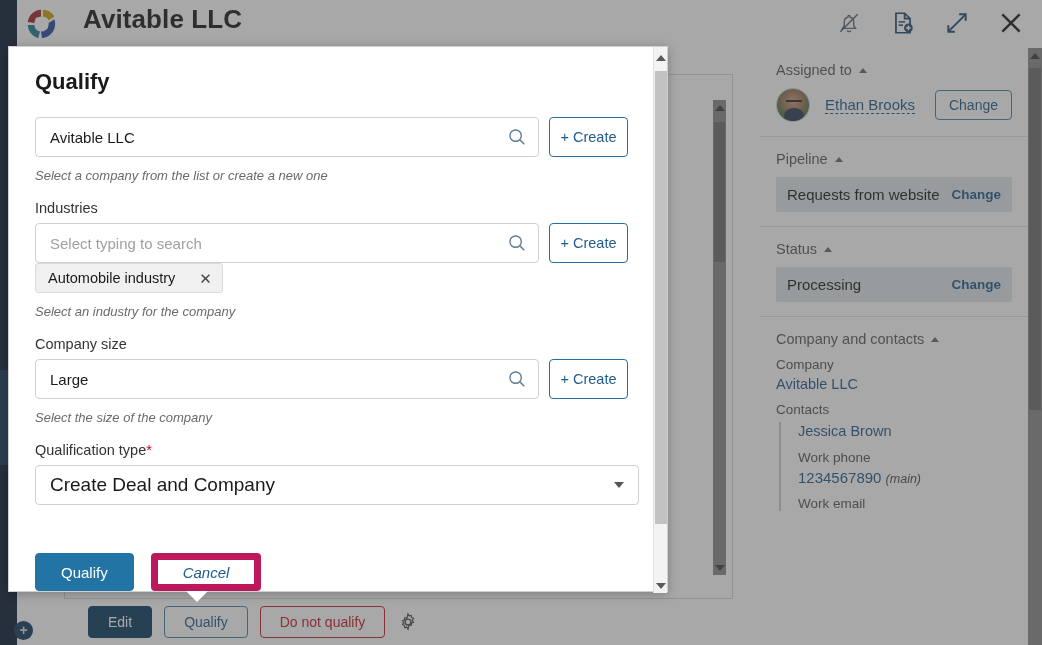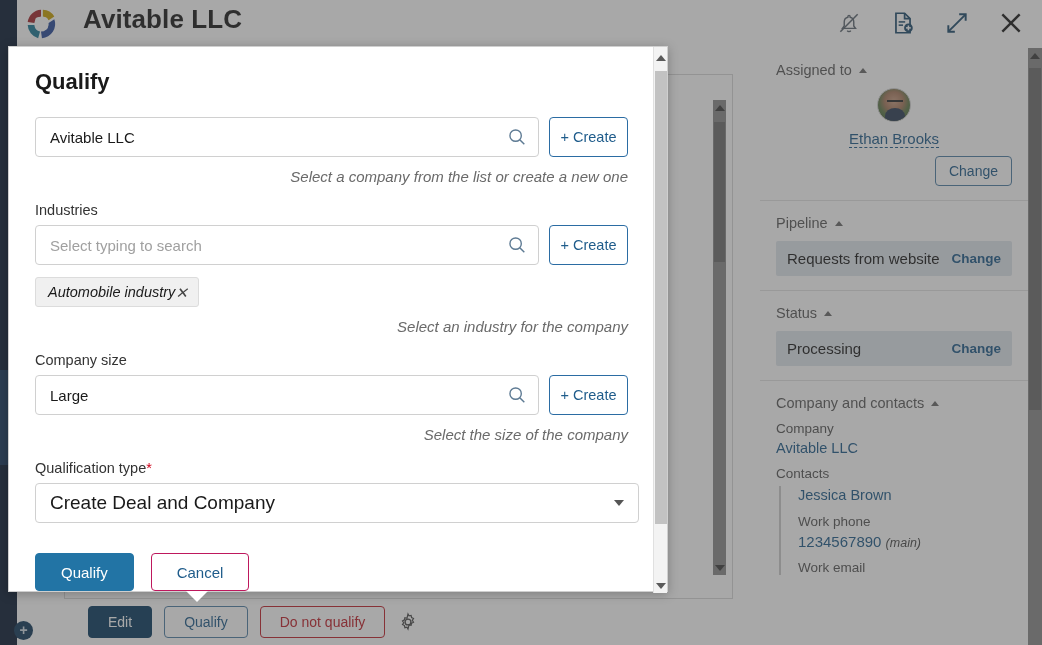--- a/index.html
+++ b/index.html
@@ -126,21 +126,21 @@
   .rp-heading {
     font-size: 14.5px; color: #5a5a5a; margin-bottom: 10px;
     display: flex; align-items: center; gap: 7px;
   }
   .caret-up {
     width: 0; height: 0;
     border-left: 4.5px solid transparent;
     border-right: 4.5px solid transparent;
     border-bottom: 5px solid #6a6a6a;
   }
-  .assign-row { display: flex; align-items: center; gap: 8px; flex-direction: column; }
+  .assign-row { display: flex; align-items: center; gap: 15px; }
   .avatar {
     width: 34px; height: 34px; border-radius: 50%;
     background: radial-gradient(circle at 50% 38%, #c99d82 0%, #a87a5e 36%, #5e7a4a 60%, #46603a 100%);
     border: 1px solid #cfcfcf; flex: none; position: relative; overflow: hidden;
   }
   .avatar::after {
     content: ""; position: absolute; left: 7px; top: 19px;
     width: 20px; height: 16px; border-radius: 50% 50% 0 0;
     background: #2d3d56;
   }
@@ -229,30 +229,28 @@
   }
   .search-input .txt.ph { color: #a0a0a0; }
   .create-btn {
     width: 96px; height: 40px;
     border: 1px solid #2b6ca3; border-radius: 4px;
     color: #1f5c8b; background: #fff;
     font-size: 14.5px; display: flex; align-items: center;
     justify-content: center; gap: 4px; cursor: pointer;
   }
   .hint {
-    font-size: 15px; color: #6a6a6a; font-style: italic;
+    font-size: 13px; color: #6a6a6a; font-style: italic;
     margin: 11px 0 0 0;
-    text-align: right;
   }
   .chip {
-    display: inline-flex; align-items: center; gap: 0;
+    display: inline-flex; align-items: center; gap: 24px;
     background: #f0f0f0; border: 1px solid #dcdcdc; border-radius: 3px;
     padding: 6px 10px 6px 12px; font-size: 14.5px; color: #1a1a1a;
-    margin-top: 12px;
-    font-style: italic;
+    margin-top: 0;
   }
   .chip .x { color: #444; cursor: pointer; font-size: 15px; line-height: 1; }
   .select-box {
     width: 604px; height: 40px;
     border: 1px solid #d0d0d0; border-radius: 4px;
     background: #fff; display: flex; align-items: center;
     padding: 0 14px; font-size: 19px; color: #1a1a1a; cursor: pointer;
   }
   .select-box .chev {
     margin-left: auto;
@@ -263,23 +261,23 @@
   .modal-actions {
     position: absolute; left: 26px; top: 506px;
     display: flex; gap: 17px;
   }
   .btn-qualify {
     background: #2274a5; color: #fff; border: 1px solid #2274a5;
     border-radius: 4px; height: 38px; padding: 0 25px;
     font-size: 15px; display: flex; align-items: center; cursor: pointer;
   }
   .btn-cancel {
-    background: #fff; color: #1f5c8b; border: 1px solid #be185d;
+    background: #fff; color: #1f5c8b; border: 7px solid #be185d;
     border-radius: 4px; height: 38px; padding: 0 25px;
-    font-size: 15px; display: flex; align-items: center; cursor: pointer;
+    font-size: 15px; display: flex; align-items: center; cursor: pointer; font-style: italic;
   }
   
   .sb-modal {
     position: absolute; right: 0; top: 0;
     width: 14px; height: 546px;
     background: #f3f3f3; border-left: 1px solid #e0e0e0;
   }
   .sb-modal .sb-thumb {
     position: absolute; left: 1px; top: 24px;
     width: 12px; height: 453px;

